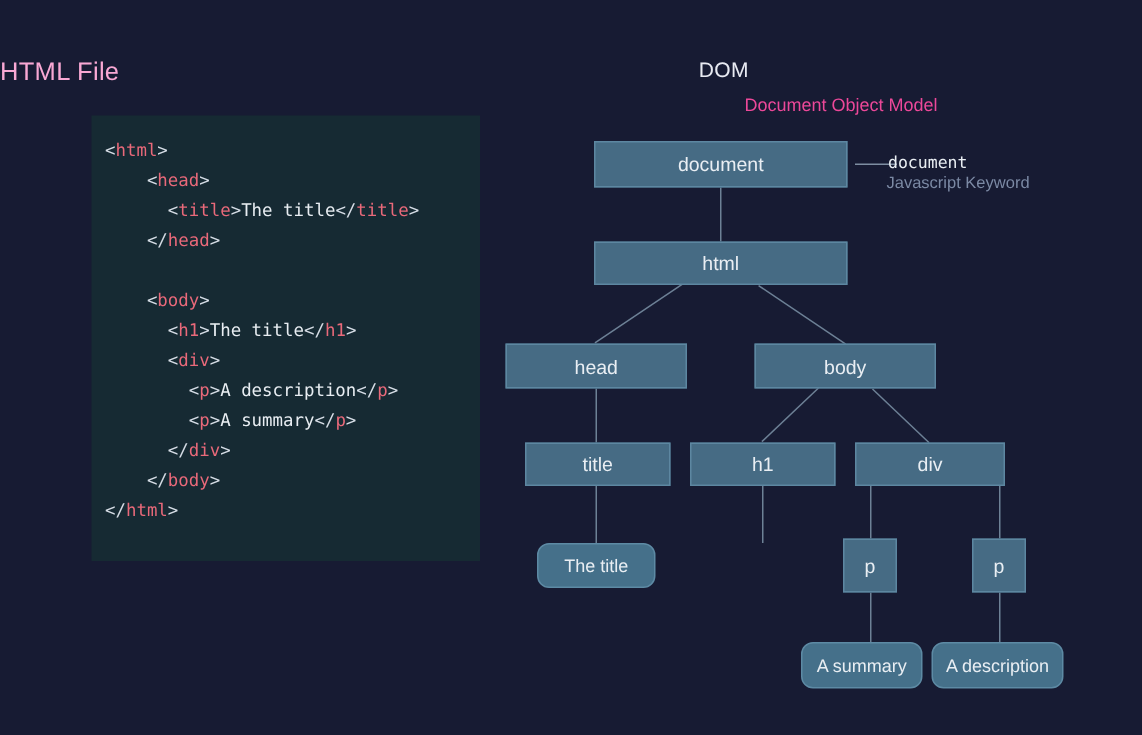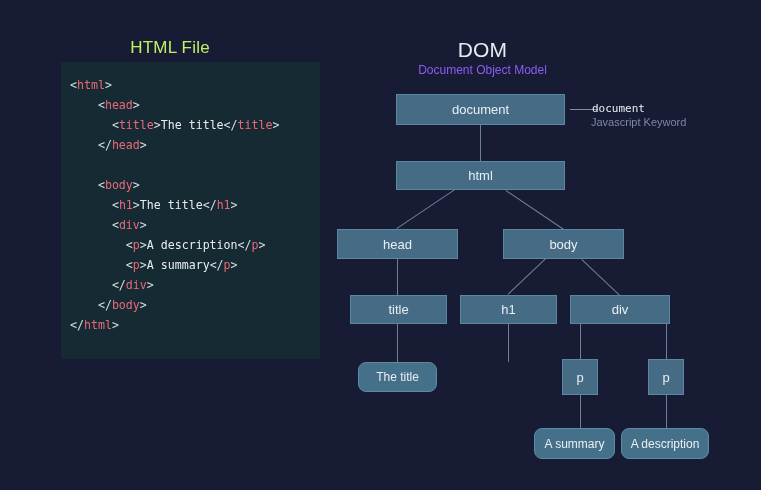--- a/index.html
+++ b/index.html
@@ -18,28 +18,28 @@
   
   #left-panel {
     position: absolute;
     left: 0; top: 0;
     width: 340px; height: 490px;
   }
   #html-file-title {
     position: absolute;
     left: 0; top: 38px;
     width: 340px;
-    text-align: center;
-    color: #bef264;
+    text-align: left;
+    color: #f9a8d4;
     font-size: 17px;
     letter-spacing: .2px;
   }
   #code-block {
     position: absolute;
-    left: 61px; top: 62px;
+    left: 61px; top: 77px;
     width: 259px; height: 297px;
     background: #162a33;
     box-sizing: border-box;
     padding: 13px 0 0 9px;
   }
   #code-lines {
     font-family: "DejaVu Sans Mono", "Liberation Mono", monospace;
     font-size: 11.6px;
     line-height: 20px;
     color: #d6dde6;
@@ -55,29 +55,29 @@
     position: absolute;
     left: 340px; top: 0;
     width: 421px; height: 490px;
   }
   #dom-title {
     position: absolute;
     left: 0; top: 38px;
     width: 285px;
     text-align: center;
     color: #e8eaf2;
-    font-size: 21px;
+    font-size: 14px;
     letter-spacing: .2px;
   }
   #dom-subtitle {
     position: absolute;
     left: 0; top: 63px;
     width: 285px;
-    text-align: center;
-    color: #8b5cf6;
+    text-align: right;
+    color: #ec4899;
     font-size: 12px;
   }
 
   
   .node {
     position: absolute;
     background: #466b84;
     border: 1px solid #5d87a1;
     color: #e9eef3;
     display: flex;

